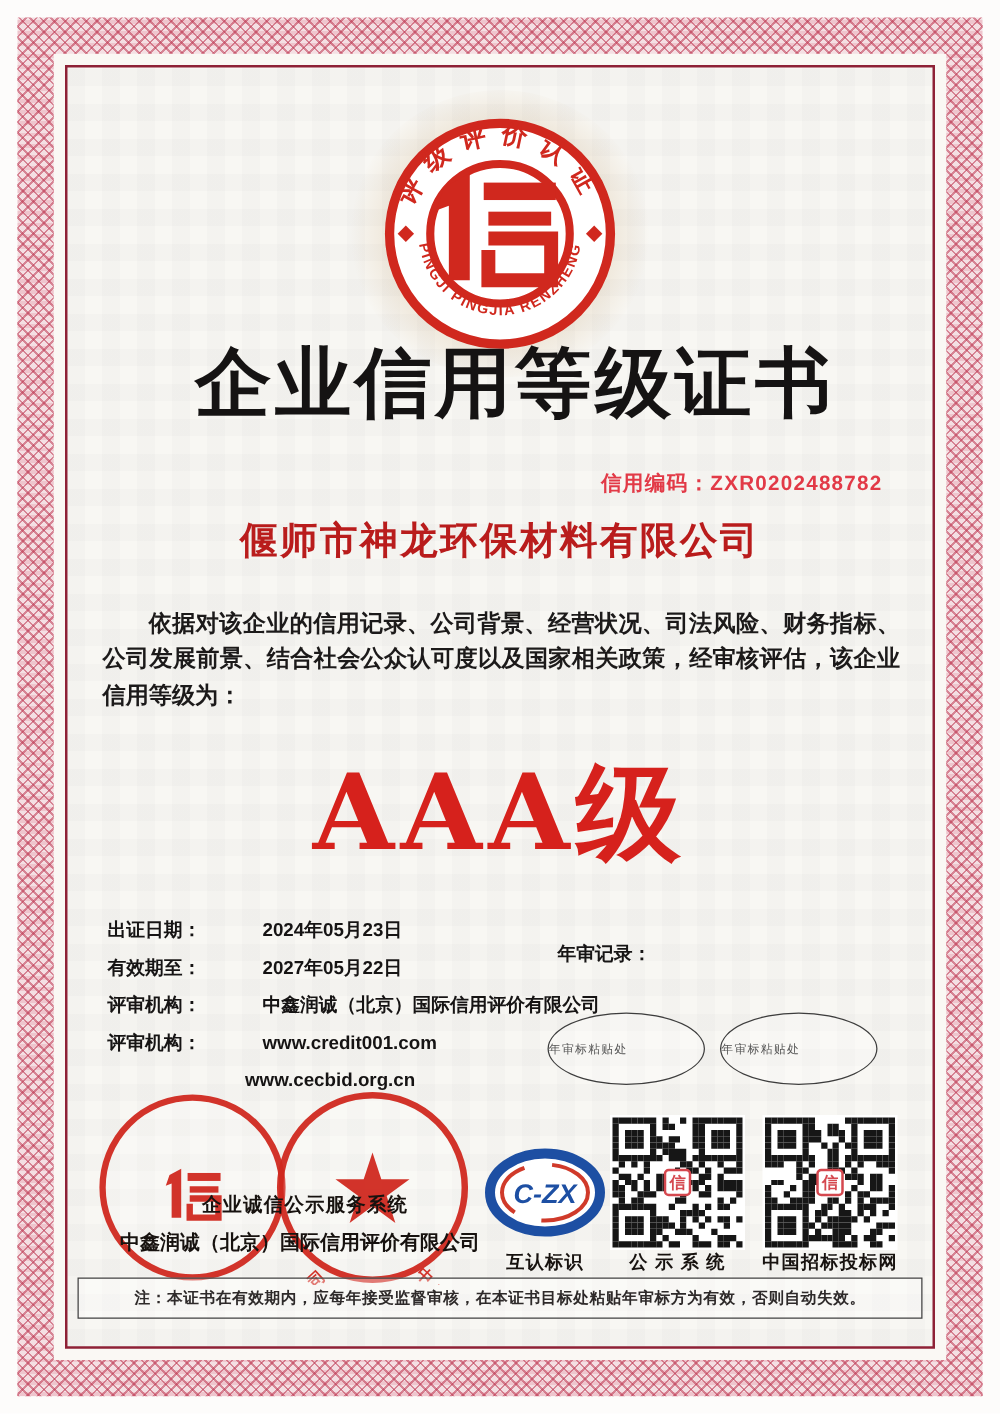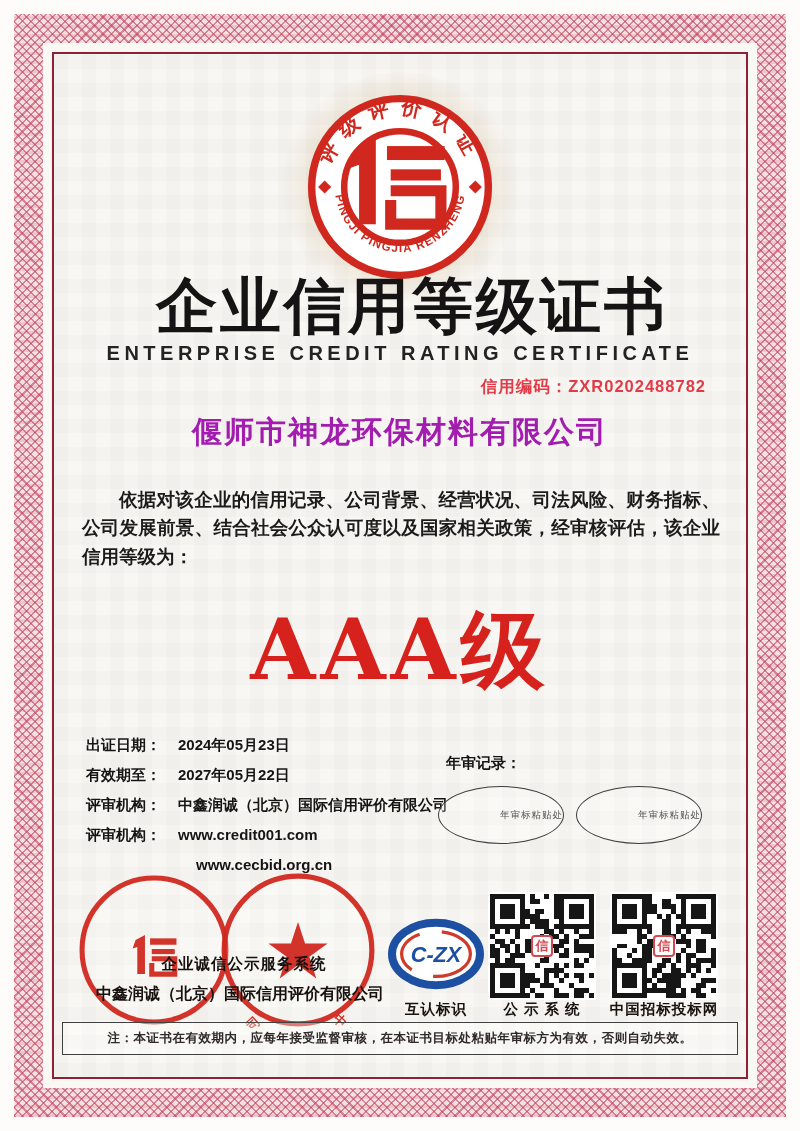--- a/index.html
+++ b/index.html
@@ -26,38 +26,38 @@
 
   
   .rosette{left:50%;top:18px;transform:translateX(-50%);width:240px;height:230px;border-radius:50%;
     background:radial-gradient(circle, rgba(203,168,118,.38) 0 38%, rgba(203,168,118,.18) 55%, rgba(0,0,0,0) 72%);}
   .emblem{left:50%;top:40px;transform:translateX(-50%);}
 
   .title-zh{top:212px;font-size:61px;font-weight:900;letter-spacing:3px;color:#151313;
     font-family:"Liberation Sans","DejaVu Sans",sans-serif;padding-left:24px;}
   .title-en{top:288px;font-size:20px;font-weight:700;letter-spacing:4.5px;color:#232323;}
   .credit-code{top:322px;right:40px;font-size:16.5px;font-weight:800;color:#e23a47;letter-spacing:1px;margin-left:44px;}
-  .company{top:358px;font-size:30px;font-weight:800;color:#a21caf;letter-spacing:2px;
+  .company{top:358px;font-size:30px;font-weight:800;color:#b91c1c;letter-spacing:2px;
     font-family:"DejaVu Serif","Liberation Serif",serif;}
   .uscc{top:398px;font-size:14.5px;font-weight:700;color:#e25362;letter-spacing:1px;}
 
   .body-text{top:432px;left:28px;width:638px;font-size:18.5px;line-height:1.53;font-weight:700;
     color:#1c1a1a;text-align:justify;text-indent:2em;font-family:"DejaVu Serif","Liberation Serif",serif;}
 
   .rating{top:540px;font-size:84px;font-weight:900;color:#d6211c;letter-spacing:5px;
     font-family:"DejaVu Serif","Liberation Serif",serif;}
 
   .details{top:676px;left:32px;font-size:15px;font-weight:800;color:#161414;}
-  .details .row{display:flex;line-height:30px;white-space:nowrap;}
+  .details .row{display:flex;line-height:30px;white-space:nowrap;gap:32px;}
   .details .lbl{width:92px;}
   .details .ind{margin-left:110px;line-height:30px;}
 
   .annual-label{top:700px;left:392px;font-size:15px;font-weight:800;color:#161414;}
-  .slot{top:732px;width:126px;height:58px;border:1.5px solid #3d3d3d;border-radius:50%;
-    display:flex;align-items:center;justify-content:flex-end;font-size:9.5px;color:#555;
+  .slot{top:756px;width:126px;height:58px;border:1.5px solid #3d3d3d;border-radius:50%;
+    display:flex;align-items:center;justify-content:flex-start;font-size:9.5px;color:#555;
     letter-spacing:1px;background:rgba(255,255,255,.25);}
   .slot1{left:384px;} .slot2{left:522px;}
 
   .seal{opacity:.94;}
   .seal1{left:24px;top:820px;} .seal2{left:166px;top:818px;}
   .caption1{top:900px;left:56px;width:268px;text-align:center;font-size:15.5px;font-weight:800;color:#17120f;letter-spacing:1px;}
   .caption2{top:930px;left:0px;width:372px;text-align:center;font-size:16px;font-weight:800;color:#17120f;}
 
   .czx{left:334px;top:862px;}
   .badge-label{top:946px;font-size:14.5px;font-weight:800;color:#17120f;text-align:center;letter-spacing:1px;}
@@ -103,21 +103,20 @@
         <rect x="176" y="95" width="10" height="10" fill="#d0281e" transform="rotate(45 181 100)"></rect>
         <g id="xin-glyph" fill="#d0281e">
           <polygon points="52,60 74,48 74,140 56,140 56,76 45,80"></polygon>
           <rect x="86" y="56" width="62" height="15"></rect>
           <rect x="90" y="81" width="54" height="12"></rect>
           <path d="M90,104 h54 v36 h-54 v-26" fill="none" stroke="#d0281e" stroke-width="12"></path>
         </g>
       </svg>
 
       <div class="abs center title-zh">企业信用等级证书</div>
-      <div class="abs center title-en">ENTERPRISE CREDIT RATING CERTIFICATE</div>
       <div class="abs credit-code">信用编码：ZXR0202488782</div>
 
       <div class="abs center company">偃师市神龙环保材料有限公司</div>
 
       <div class="abs center rating">AAA级</div>
 
       <div class="abs body-text">依据对该企业的信用记录、公司背景、经营状况、司法风险、财务指标、公司发展前景、结合社会公众认可度以及国家相关政策，经审核评估，该企业信用等级为：</div>
 
       <div class="abs details">
         <div class="row">

